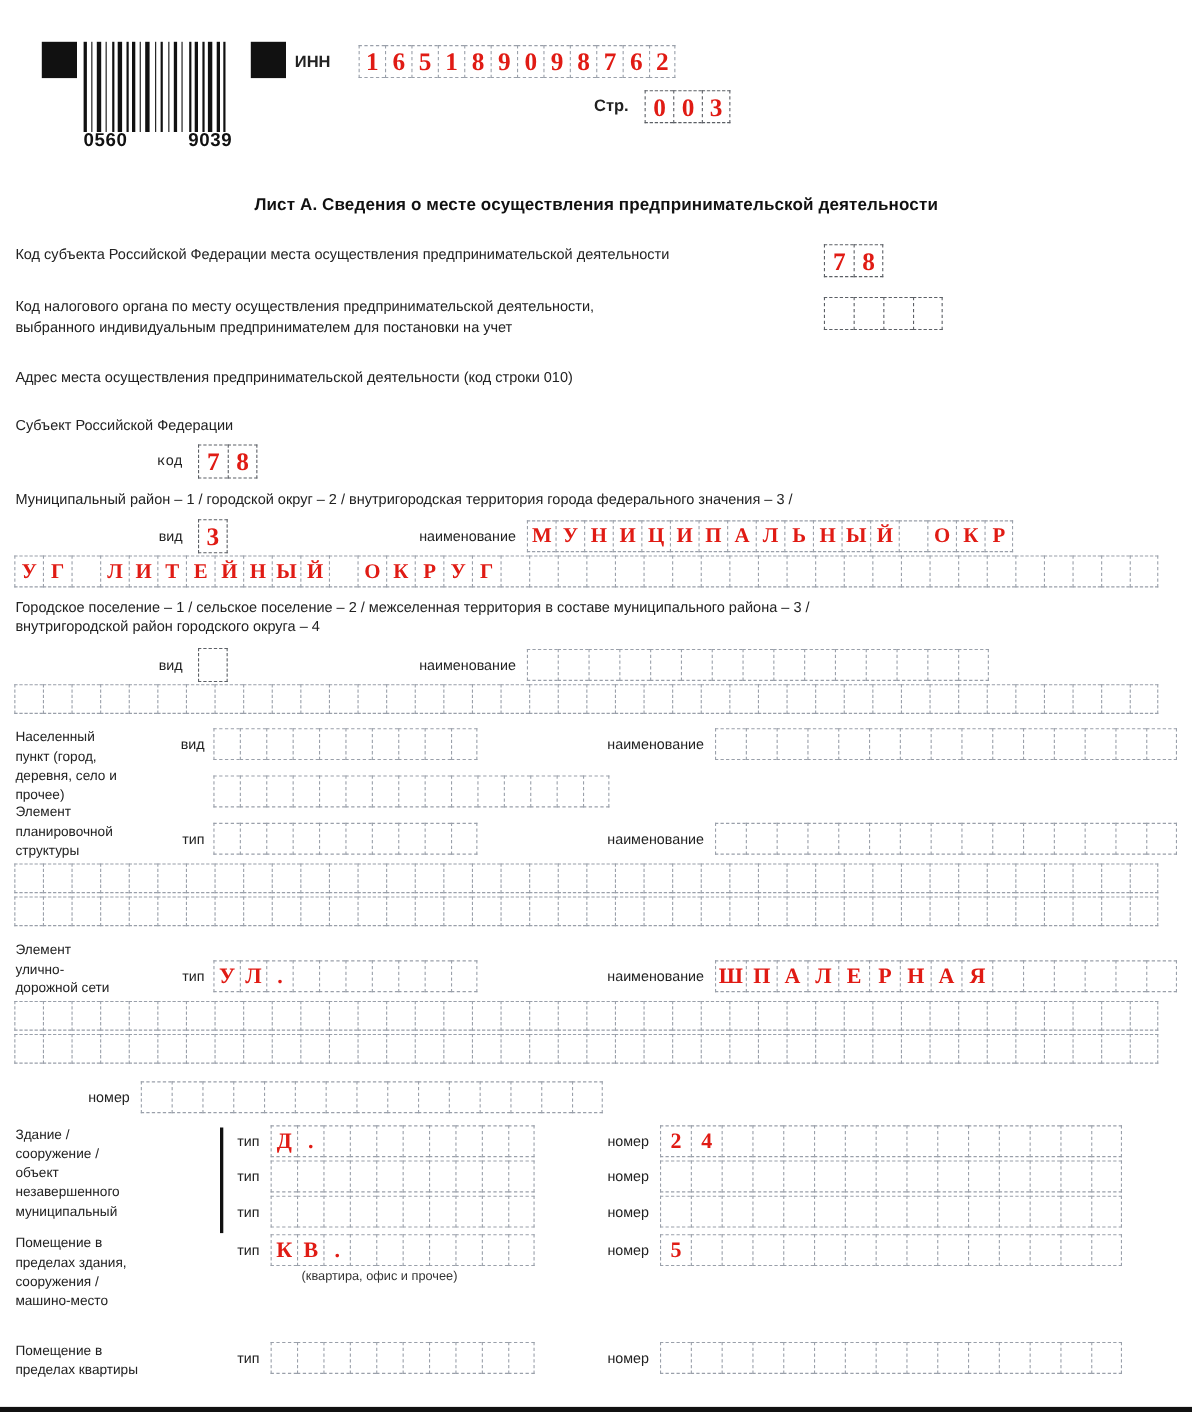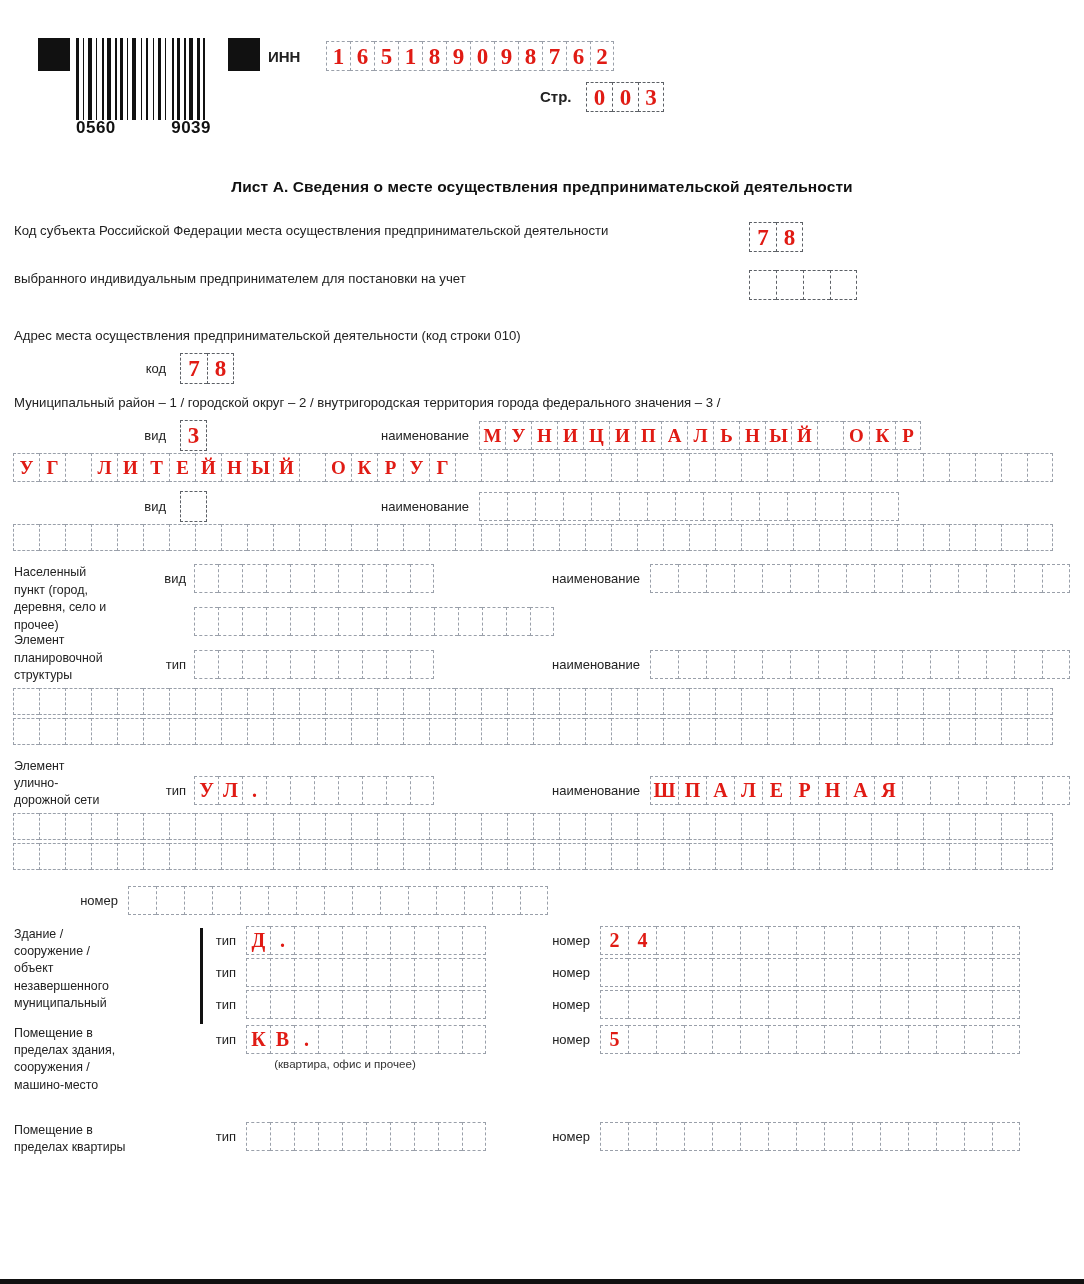--- a/index.html
+++ b/index.html
@@ -240,36 +240,38 @@
     <div id="region-code-cells">
         <div class="cells big solid" style="--cw: 27px;">
           <div class="cell" style="width: 27px; height: 30px; font-size: 23px;">7</div>
           <div class="cell" style="width: 27px; height: 30px; font-size: 23px;">8</div>
         </div>
       </div>
   </div>
 
   <div class="row" style="margin-top:18px; align-items:flex-start;">
     <div style="width:735px;">
+      <div class="txt">Код налогового органа по месту осуществления предпринимательской деятельности,</div>
       <div class="txt">выбранного индивидуальным предпринимателем для постановки на учет</div>
     </div>
     <div id="tax-organ-cells">
         <div class="cells solid" style="--cw: 27px;">
           <div class="cell" style="width: 27px; height: 30px;"></div>
           <div class="cell" style="width: 27px; height: 30px;"></div>
           <div class="cell" style="width: 27px; height: 30px;"></div>
           <div class="cell" style="width: 27px; height: 30px;"></div>
         </div>
       </div>
   </div>
 
   <div class="txt" style="margin-top:27px;">Адрес места осуществления предпринимательской деятельности (код строки 010)</div>
 
+  <div class="txt" style="margin-top:25px;">Субъект Российской Федерации</div>
   <div class="row" style="margin-top:7px;">
-    <div class="lbl-mid" style="width:152px;">код</div>
+    <div class="lbl-mid" style="width:152px;font-family:Liberation Mono, monospace;">код</div>
     <div style="width:14px;"></div>
     <div id="subject-code-cells">
         <div class="cells big solid" style="--cw: 27px;">
           <div class="cell" style="width: 27px; height: 31px; font-size: 23px;">7</div>
           <div class="cell" style="width: 27px; height: 31px; font-size: 23px;">8</div>
         </div>
       </div>
   </div>
 
   <div style="margin-top:10px;">
@@ -348,20 +350,24 @@
           <div class="cell" style="width: 26px; height: 29px; font-size: 19px;"></div>
           <div class="cell" style="width: 26px; height: 29px; font-size: 19px;"></div>
           <div class="cell" style="width: 26px; height: 29px; font-size: 19px;"></div>
           <div class="cell" style="width: 26px; height: 29px; font-size: 19px;"></div>
           <div class="cell" style="width: 26px; height: 29px; font-size: 19px;"></div>
           <div class="cell" style="width: 26px; height: 29px; font-size: 19px;"></div>
         </div>
       </div>
   </div>
 
+  <div style="margin-top:9px;">
+    <div class="txt">Городское поселение – 1 / сельское поселение – 2 / межселенная территория в составе муниципального района – 3 /</div>
+    <div class="txt">внутригородской район городского округа – 4</div>
+  </div>
 
   <div class="row" style="margin-top:9px;">
     <div class="lbl-mid" style="width:152px;">вид</div>
     <div style="width:14px;"></div>
     <div id="settlement-type-cells">
         <div class="cells solid" style="--cw: 27px;">
           <div class="cell" style="width: 27px; height: 31px;"></div>
         </div>
       </div>
     <div class="lbl-mid" style="width:262px;">наименование</div>

